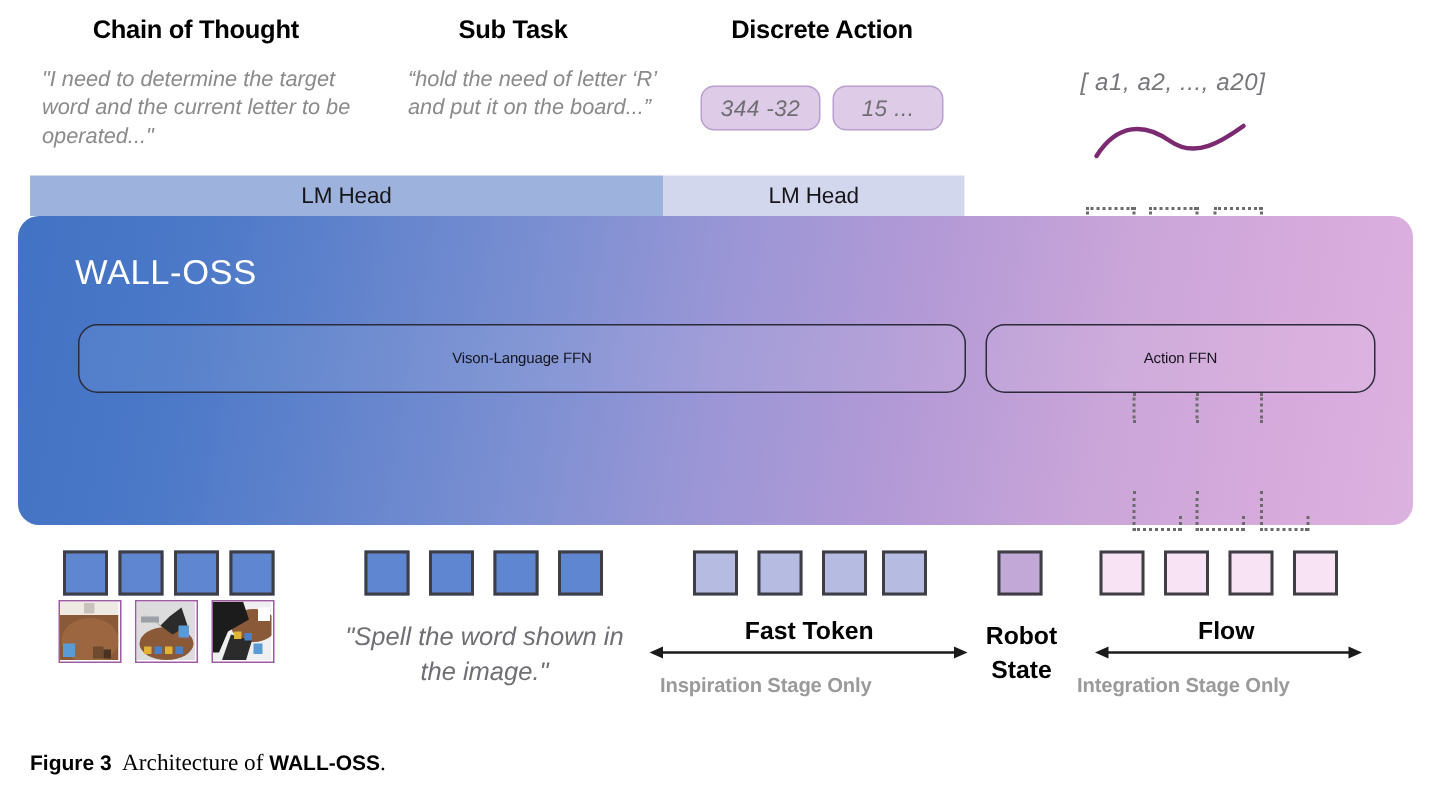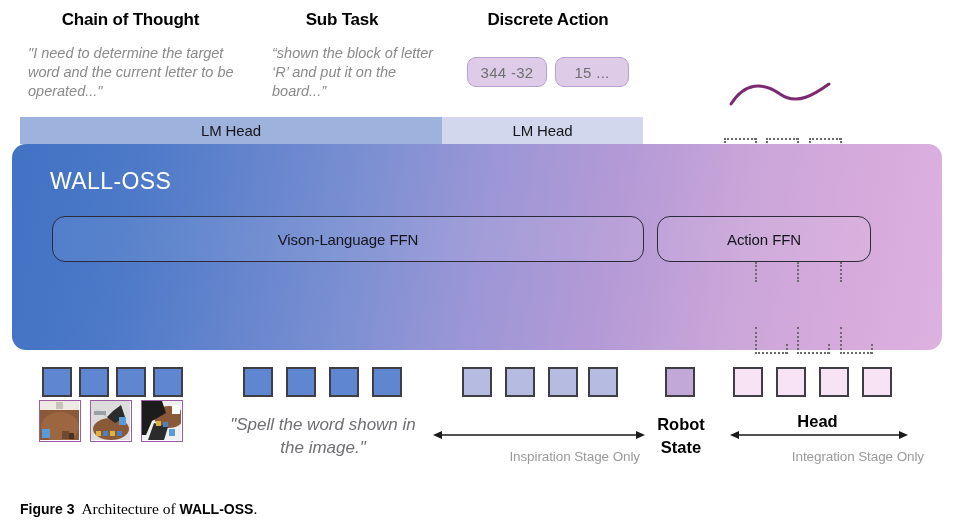--- a/index.html
+++ b/index.html
@@ -30,20 +30,21 @@
 
   
   .chip {
     position: absolute;
     border: 1.6px solid #b99ed0;
     background: #ddcbe8;
     border-radius: 9px;
     display: flex;
     align-items: center;
     justify-content: center;
+    font-style: italic;
     font-size: 15px;
     color: #6f6f72;
     letter-spacing: 0.3px;
   }
 
   
   .cont-vec {
     position: absolute;
     font-style: italic;
     font-size: 16px;
@@ -80,21 +81,21 @@
     letter-spacing: 0.4px;
   }
   .inner-box {
     position: absolute;
     border: 1.6px solid #2b2b3a;
     border-radius: 13px;
     background: rgba(255,255,255,0.07);
     display: flex;
     align-items: center;
     justify-content: center;
-    font-size: 15px;
+    font-size: 10px;
     color: #14141c;
     letter-spacing: -0.1px;
   }
 
   
   .dotline {
     position: absolute;
     border-left: 2.2px dotted #6b6b6b;
   }
   .dotline-h {
@@ -126,24 +127,24 @@
   .blabel {
     position: absolute;
     font-weight: bold;
     font-size: 16.5px;
     color: #000;
     text-align: center;
     line-height: 20px;
   }
   .slabel {
     position: absolute;
-    font-weight: normal;
+    font-weight: bold;
     font-size: 13.5px;
     color: #9a9a9a;
-    text-align: right;
+    text-align: left;
     letter-spacing: -0.1px;
   }
   .arrow { position: absolute; }
 
   .quote-bottom {
     position: absolute;
     font-style: italic;
     font-size: 17px;
     line-height: 23px;
     color: #6e6e73;
@@ -173,27 +174,28 @@
 </style>
 </head>
 <body>
 
 <div id="root">
 
   <div class="col-head" style="left:28px; top:10px; width:205px;">Chain of Thought</div>
   <div class="col-quote" style="left:28px; top:44px; width:210px;">"I need to determine the target word and the current letter to be operated..."</div>
 
   <div class="col-head" style="left:262px; top:10px; width:160px;">Sub Task</div>
-  <div class="col-quote" style="left:272px; top:44px; width:170px;">“shown the block of letter ‘R’ and put it on the board...”</div>
+  <div class="col-quote" style="left:272px; top:44px; width:170px;">“hold the need of letter ‘R’ and put it on the board...”</div>
 
   <div class="col-head" style="left:462px; top:10px; width:172px;">Discrete Action</div>
 
   <div class="chip" style="left:467px; top:57px; width:80px; height:30px;">344 -32</div>
   <div class="chip" style="left:555px; top:57px; width:74px; height:30px;">15  ...</div>
 
+  <div class="cont-vec" style="left:672px; top:47px; width:220px;">[ a1, a2, ..., a20]</div>
 
   <svg class="arrow" style="left:725px; top:78px;" width="110" height="30" viewBox="0 0 110 30">
     <path d="M6 26 C 20 4, 38 4, 55 16 C 72 28, 90 16, 104 6" fill="none" stroke="#7b2a72" stroke-width="3" stroke-linecap="round"></path>
   </svg>
 
   <div class="head-band" style="left:20px; top:117px; width:906px; height:27px;">
     <div class="head-seg seg-a" style="width:422px;">LM Head</div>
     <div class="head-seg seg-b" style="width:201px;">LM Head</div>
   </div>
 
@@ -207,21 +209,21 @@
 
   <div class="dotline" style="left:809px; top:138px; height:20px;"></div>
   <div class="dotline-h" style="left:809px; top:138px; width:32px;"></div>
   <div class="dotline" style="left:840px; top:138px; height:80px;"></div>
 
   <div class="wall-box" style="left:12px; top:144px; width:930px; height:206px;">
     <div class="wall-title" style="left:38px; top:24px;">WALL-OSS</div>
 
     <div class="inner-box" style="left:40px; top:72px; width:592px; height:46px;">Vison-Language FFN</div>
 
-    <div class="inner-box" style="left:645px; top:72px; width:214px; height:46px;">Action FFN</div>
+    <div class="inner-box" style="left:645px; top:72px; width:260px; height:46px;">Action FFN</div>
 
   </div>
 
   <div class="dotline" style="left:755px; top:262px; height:20px;"></div>
   <div class="dotline" style="left:797px; top:262px; height:20px;"></div>
   <div class="dotline" style="left:840px; top:262px; height:20px;"></div>
 
   <div class="dotline" style="left:755px; top:327px; height:27px;"></div>
   <div class="dotline-h" style="left:755px; top:352px; width:32px;"></div>
   <div class="dotline" style="left:786px; top:344px; height:10px;"></div>
@@ -288,31 +290,32 @@
       <path d="M12 22 L26 26 L22 39 L6 39 Z" fill="#2b2b2b"></path>
       <rect x="14" y="20" width="5" height="5" fill="#e0b23a"></rect>
       <rect x="21" y="21" width="5" height="5" fill="#4a80c8"></rect>
       <rect x="27" y="28" width="6" height="7" fill="#5b9bd5"></rect>
       <rect x="30" y="4" width="8" height="9" fill="#ffffff"></rect>
     </svg>
   </div>
 
   <div class="quote-bottom" style="left:218px; top:413px; width:210px;">"Spell the word shown in the image."</div>
 
+  <div class="blabel" style="left:452px; top:411px; width:175px;">Fast Token</div>
   <svg class="arrow" style="left:432px; top:428px;" width="214" height="14" viewBox="0 0 214 14">
     <line x1="8" y1="7" x2="206" y2="7" stroke="#1a1a1a" stroke-width="1.6"></line>
     <path d="M1 7 L10 3 L10 11 Z" fill="#1a1a1a"></path>
     <path d="M213 7 L204 3 L204 11 Z" fill="#1a1a1a"></path>
   </svg>
   <div class="slabel" style="left:440px; top:449px; width:200px;">Inspiration Stage Only</div>
 
   <div class="blabel" style="left:638px; top:414px; width:86px;">Robot</div>
   <div class="blabel" style="left:638px; top:437px; width:86px;">State</div>
 
-  <div class="blabel" style="left:730px; top:411px; width:175px;">Head</div>
+  <div class="blabel" style="left:730px; top:411px; width:175px;">Flow</div>
   <svg class="arrow" style="left:729px; top:428px;" width="180" height="14" viewBox="0 0 180 14">
     <line x1="8" y1="7" x2="172" y2="7" stroke="#1a1a1a" stroke-width="1.6"></line>
     <path d="M1 7 L10 3 L10 11 Z" fill="#1a1a1a"></path>
     <path d="M179 7 L170 3 L170 11 Z" fill="#1a1a1a"></path>
   </svg>
   <div class="slabel" style="left:718px; top:449px; width:206px;">Integration Stage Only</div>
 
   <div class="caption" style="left:20px; top:500px;">
     <span class="fnum">Figure 3</span><span class="ctext">&nbsp; </span><span class="ctext">Architecture of </span><span class="cbold">WALL-OSS</span><span class="ctext">.</span>
   </div>

